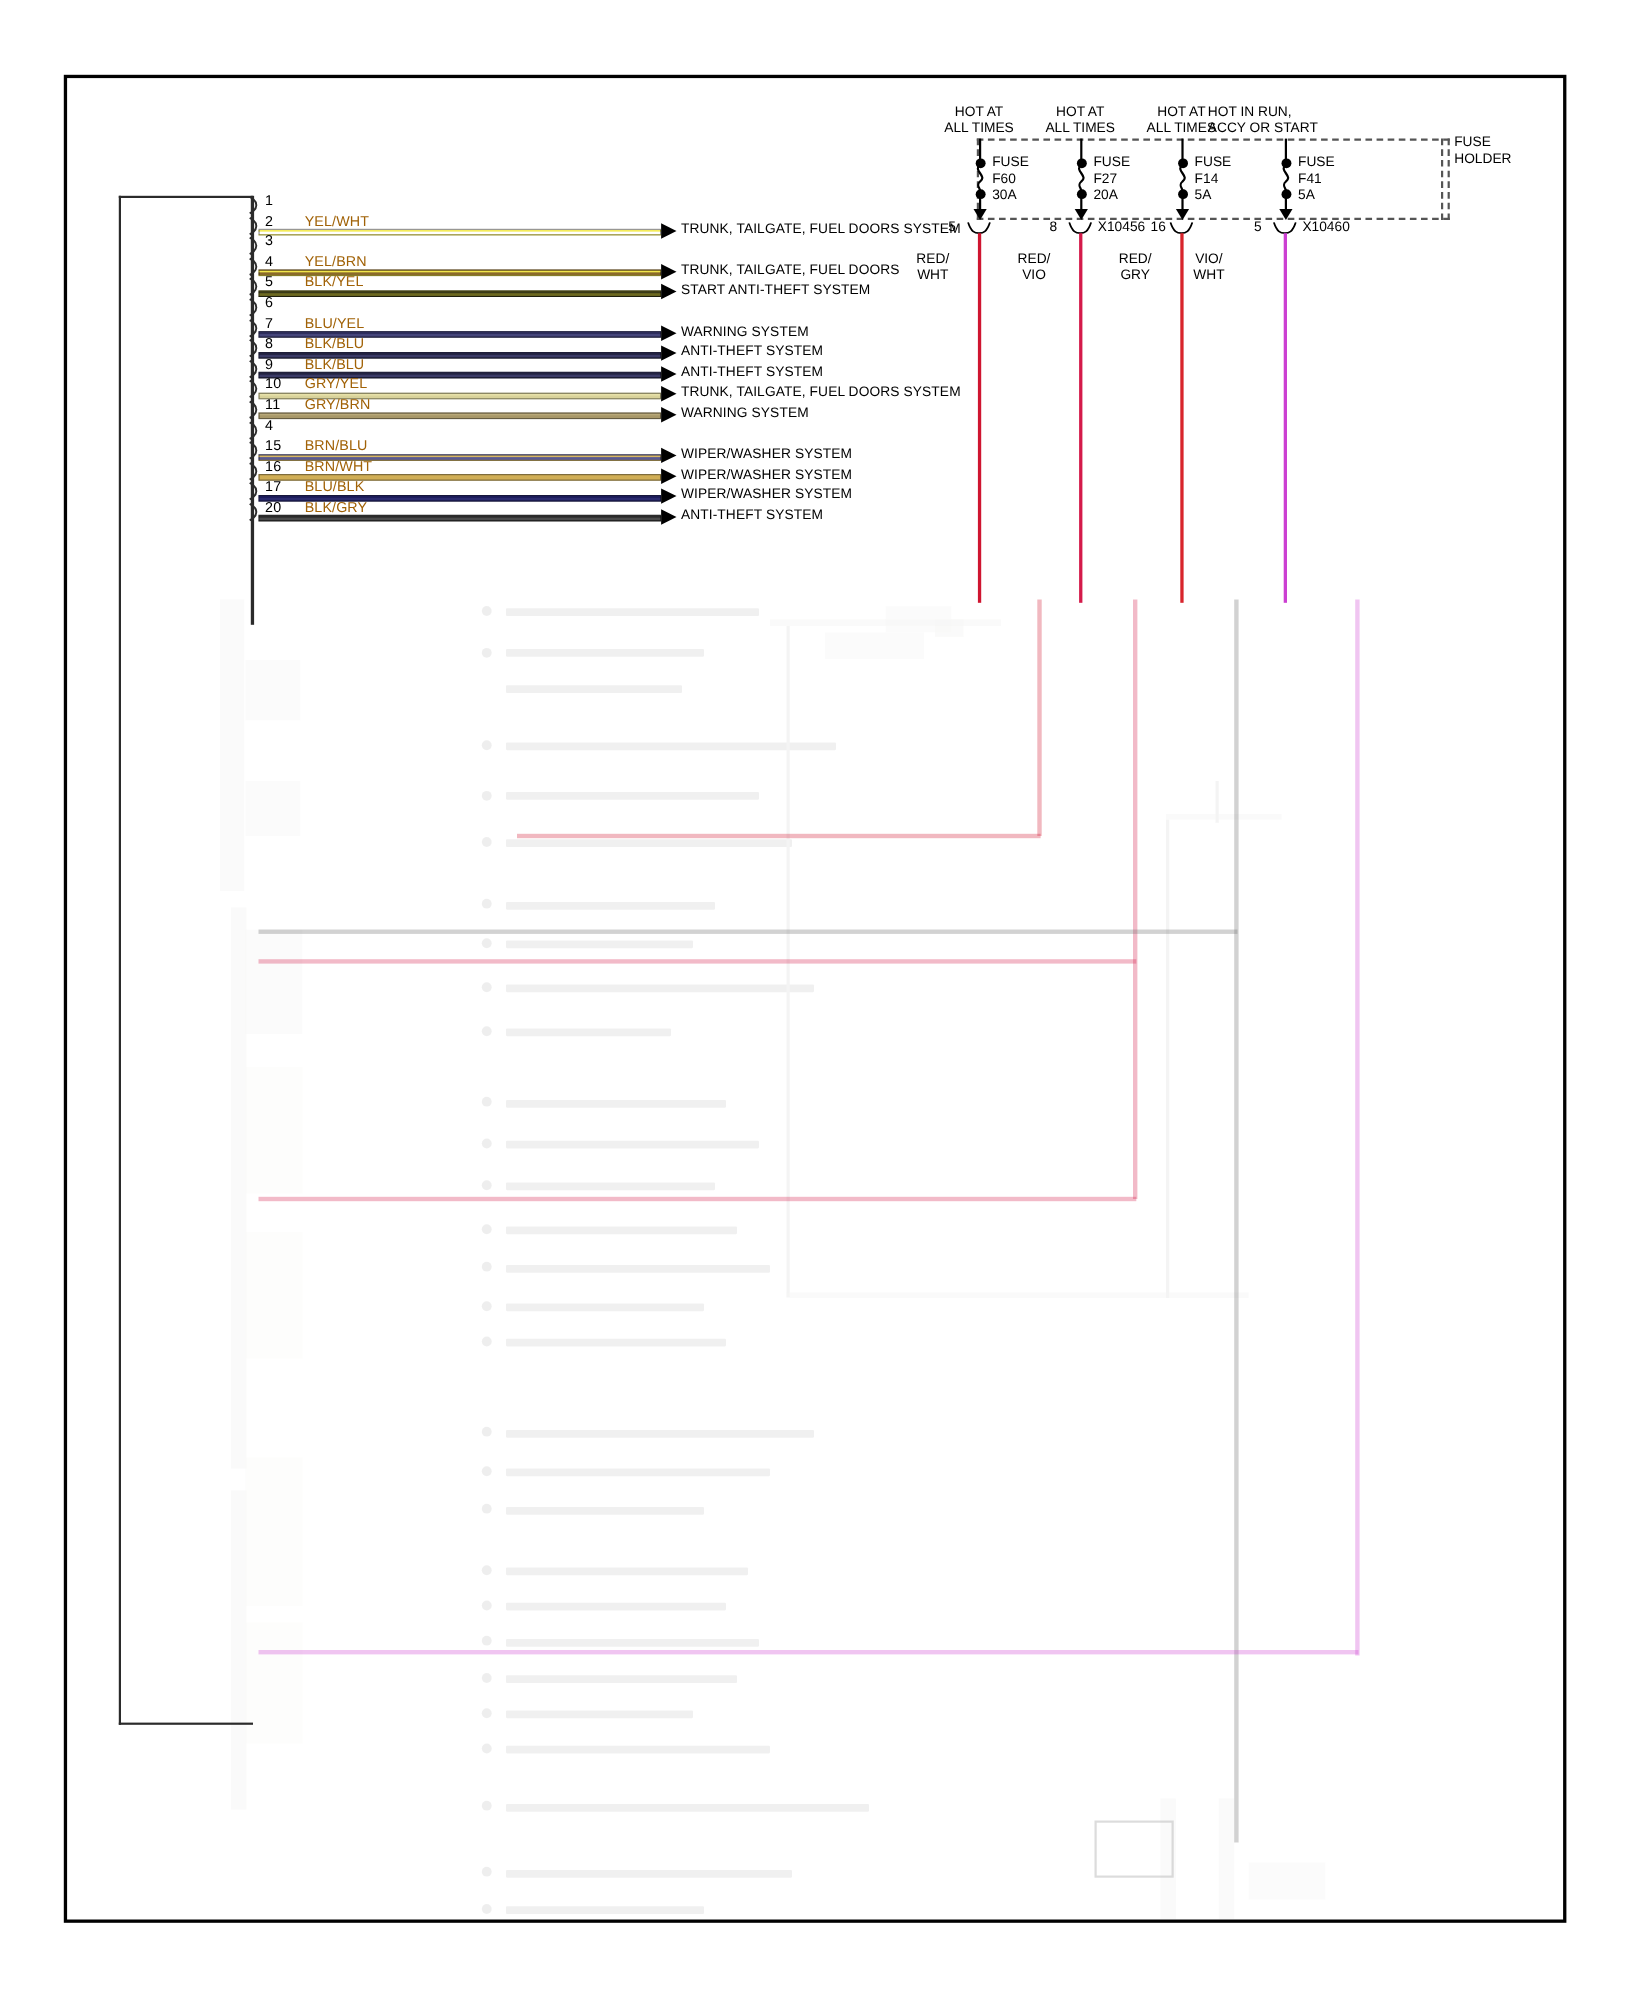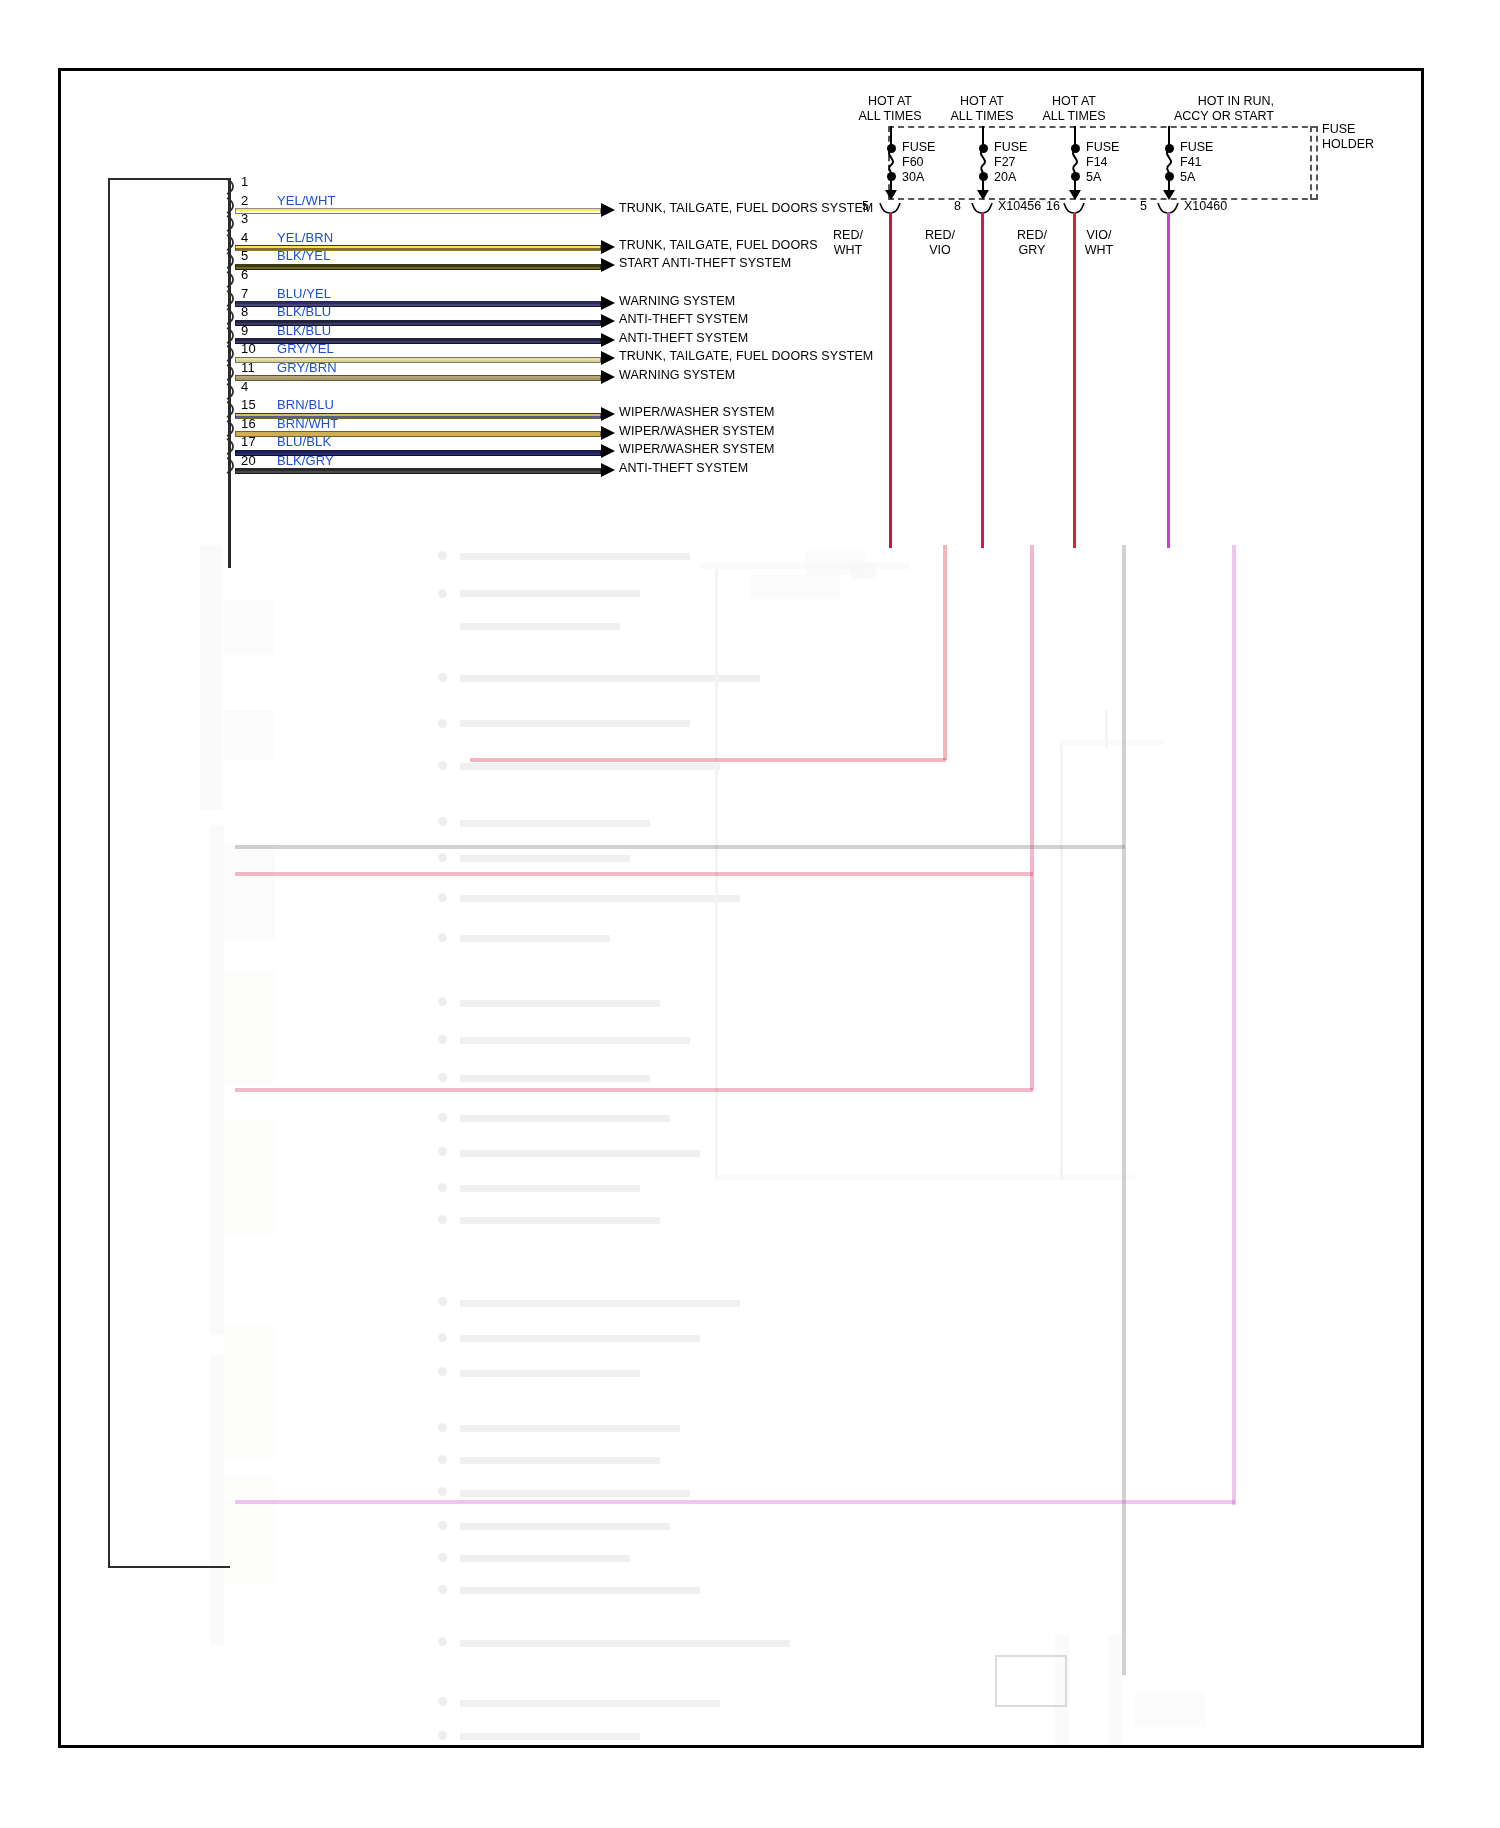--- a/index.html
+++ b/index.html
@@ -108,21 +108,21 @@
     top: 2px;
     width: 12px;
     height: 17px;
   }
   .pin-curve svg { display: block; }
   .wire-label {
     position: absolute;
     left: 46px;
     top: -2px;
     font-size: 13px;
-    color: #1d4ed8;
+    color: #a16207;
     white-space: nowrap;
     letter-spacing: .1px;
   }
   .wire-line {
     position: absolute;
     left: 4px;
     top: 13.5px;
     height: 3px;
   }
   .wire-line.dbl {
@@ -628,21 +628,21 @@
       </div>
       <div class="conn-brace" style="left: 1063px; top: 200px;"><svg width="22" height="11" viewBox="0 0 22 11">
           <path d="M1 0 C4 9, 7 10, 11 10 C15 10, 18 9, 21 0" fill="none" stroke="#000" stroke-width="1.6"></path>
         </svg></div>
       <div class="pin-small" style="left: 1046px; top: 199px;">16</div>
       <div class="feed-wire" style="left: 1073px; top: 212px; height: 336px; background: rgb(216, 36, 44);"></div>
       <div class="feed-label" style="left: 1002px; top: 228px; width: 60px;">
         <div>RED/</div>
         <div>GRY</div>
       </div>
-      <div style="position: absolute; left: 1134px; top: 94px; width: 140px; text-align: right;">
+      <div style="position: absolute; left: 1098px; top: 94px; width: 140px; text-align: left;">
         <div class="hot-text">HOT IN RUN,</div>
         <div class="hot-text">ACCY OR START</div>
       </div>
       <div class="fuse-stem-top" style="left: 1168px; top: 126px; height: 22px;"></div>
       <div class="fuse-dot" style="left: 1164.5px; top: 144px;"></div>
       <div class="fuse-squiggle" style="left: 1161px; top: 150px;"><svg width="16" height="26" viewBox="0 0 16 26">
           <path d="M8 0 C1 5, 15 10, 8 15 C3 19, 10 22, 8 26" fill="none" stroke="#000" stroke-width="2"></path>
         </svg></div>
       <div class="fuse-dot" style="left: 1164.5px; top: 172px;"></div>
       <div class="fuse-stem-top" style="left: 1168px; top: 176px; height: 16px;"></div>

